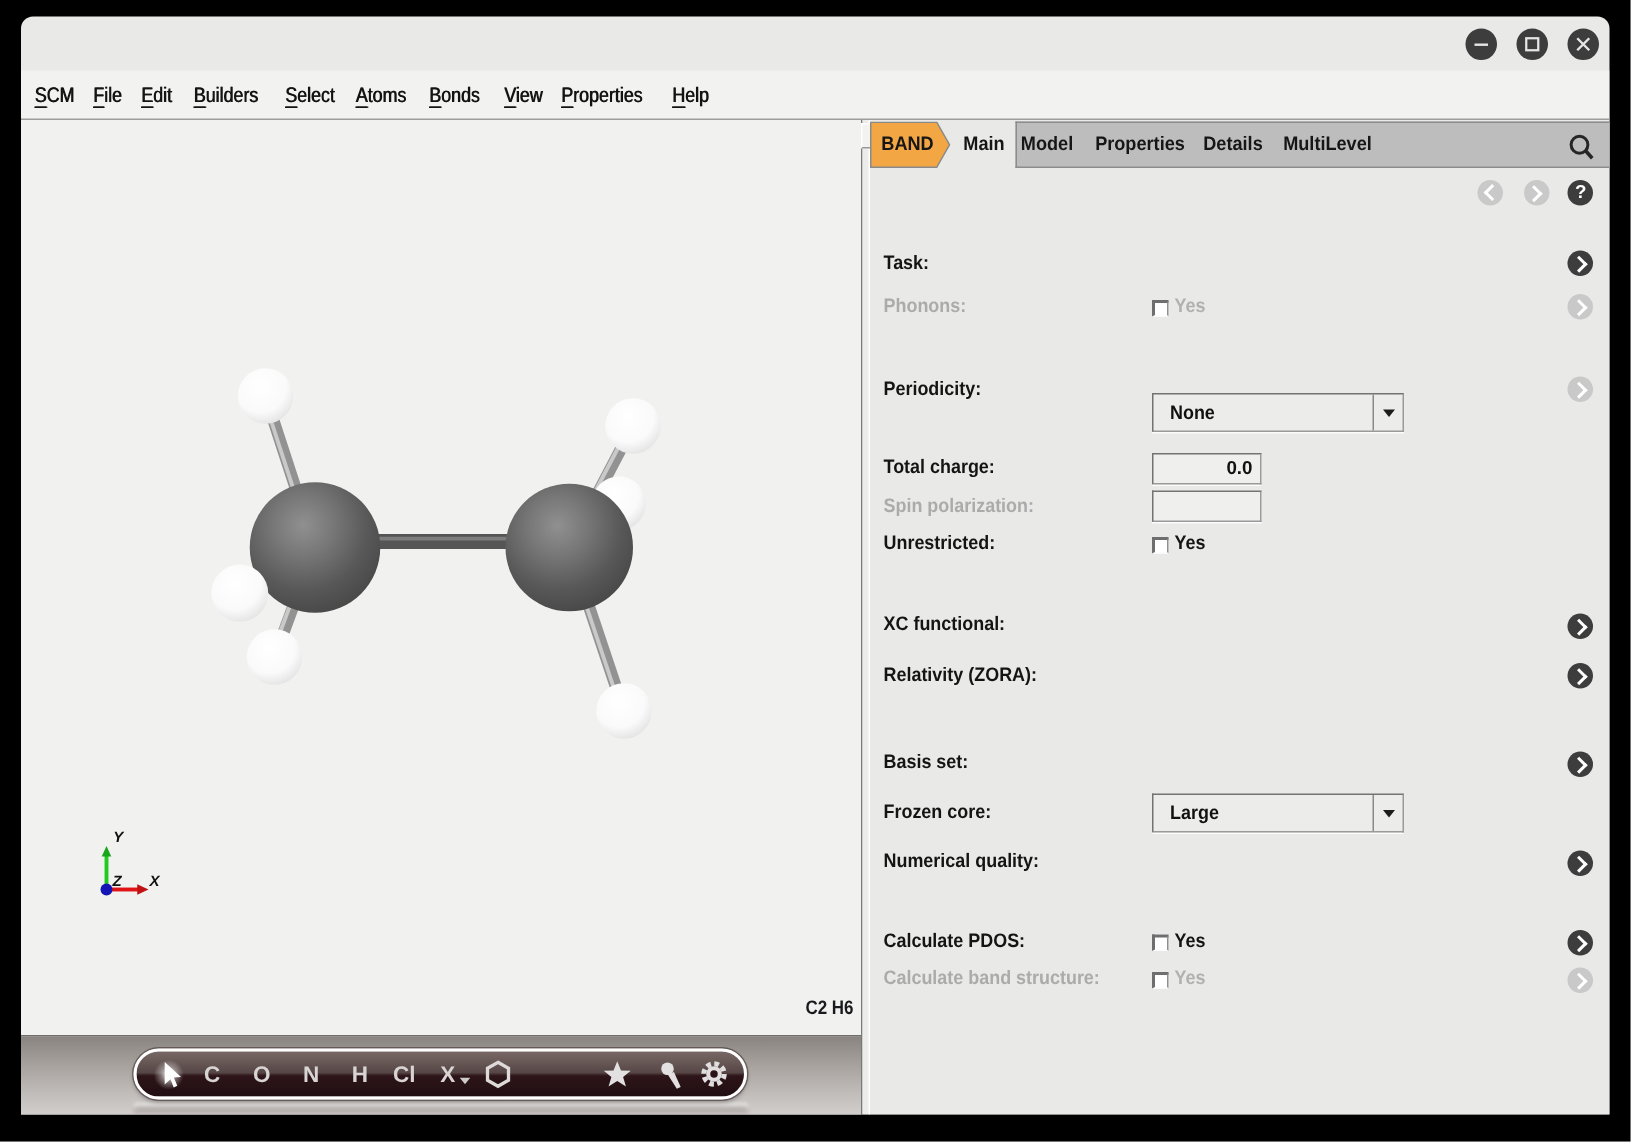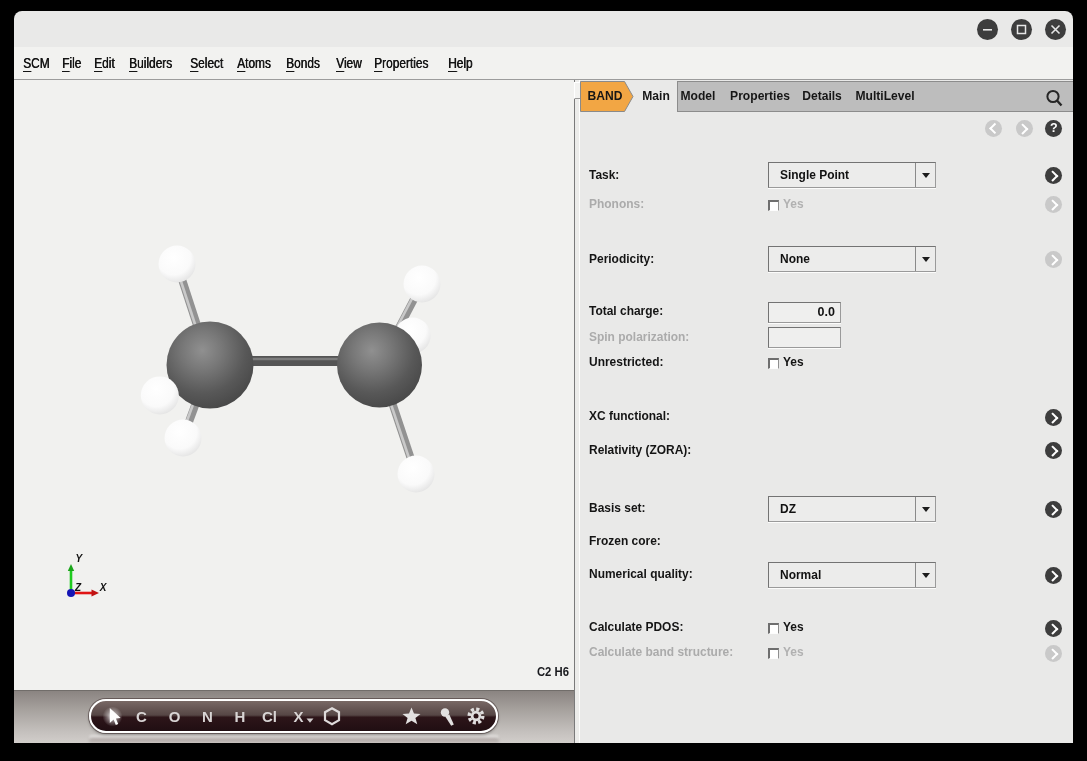--- a/index.html
+++ b/index.html
@@ -178,34 +178,29 @@
   <svg style="position:absolute;left:1031px;top:78px;" width="20" height="20">
     <circle cx="8" cy="7.5" r="5.6" fill="none" stroke="#262626" stroke-width="2"></circle>
     <line x1="12.2" y1="11.7" x2="16.5" y2="16.5" stroke="#262626" stroke-width="2.4"></line>
   </svg>
 
   <div class="arr dis lft" style="top:108.5px;left:971.3px;"></div>
   <div class="arr dis" style="top:108.5px;left:1001.5px;"></div>
   <div class="qm" style="top:108.5px;">?</div>
 
   <div class="lbl" style="top:156px;">Task:</div>
-  <div class="dd" style="top:151px;">
-      <span class="v">Single Point</span>
-      <span class="sep"></span>
-      <span class="tri"></span>
-    </div>
   <div class="arr" style="top:156.2px;"></div>
 
   <div class="lbl dis" style="top:185px;">Phonons:</div>
   <div class="cb" style="top:188.5px;"></div>
   <div class="yes dis" style="top:185px;">Yes</div>
   <div class="arr dis" style="top:184.9px;"></div>
 
   <div class="lbl" style="top:239.6px;">Periodicity:</div>
-  <div class="dd" style="top:235px;">
+  <div class="dd" style="top:251px;">
       <span class="v">None</span>
       <span class="sep"></span>
       <span class="tri"></span>
     </div>
   <div class="arr dis" style="top:239.5px;"></div>
 
   <div class="lbl" style="top:292px;">Total charge:</div>
   <div class="entry" style="top:290.5px;">0.0</div>
 
   <div class="lbl dis" style="top:317.5px;">Spin polarization:</div>
@@ -215,35 +210,30 @@
   <div class="cb" style="top:346.5px;"></div>
   <div class="yes" style="top:343px;">Yes</div>
 
   <div class="lbl" style="top:397px;">XC functional:</div>
   <div class="arr" style="top:397.5px;"></div>
 
   <div class="lbl" style="top:430.6px;">Relativity (ZORA):</div>
   <div class="arr" style="top:431.1px;"></div>
 
   <div class="lbl" style="top:489px;">Basis set:</div>
-  <div class="dd" style="top:485px;">
-      <span class="v">DZ</span>
+  <div class="arr" style="top:489.5px;"></div>
+
+  <div class="lbl" style="top:522px;">Frozen core:</div>
+  <div class="dd" style="top:518px;">
+      <span class="v">Large</span>
       <span class="sep"></span>
       <span class="tri"></span>
     </div>
-  <div class="arr" style="top:489.5px;"></div>
-
-  <div class="lbl" style="top:522px;">Frozen core:</div>
 
   <div class="lbl" style="top:555px;">Numerical quality:</div>
-  <div class="dd" style="top:551px;">
-      <span class="v">Normal</span>
-      <span class="sep"></span>
-      <span class="tri"></span>
-    </div>
   <div class="arr" style="top:555.5px;"></div>
 
   <div class="lbl" style="top:608px;">Calculate PDOS:</div>
   <div class="cb" style="top:611.5px;"></div>
   <div class="yes" style="top:608px;">Yes</div>
   <div class="arr" style="top:608.5px;"></div>
 
   <div class="lbl dis" style="top:633px;">Calculate band structure:</div>
   <div class="cb" style="top:636.5px;"></div>
   <div class="yes dis" style="top:633px;">Yes</div>

